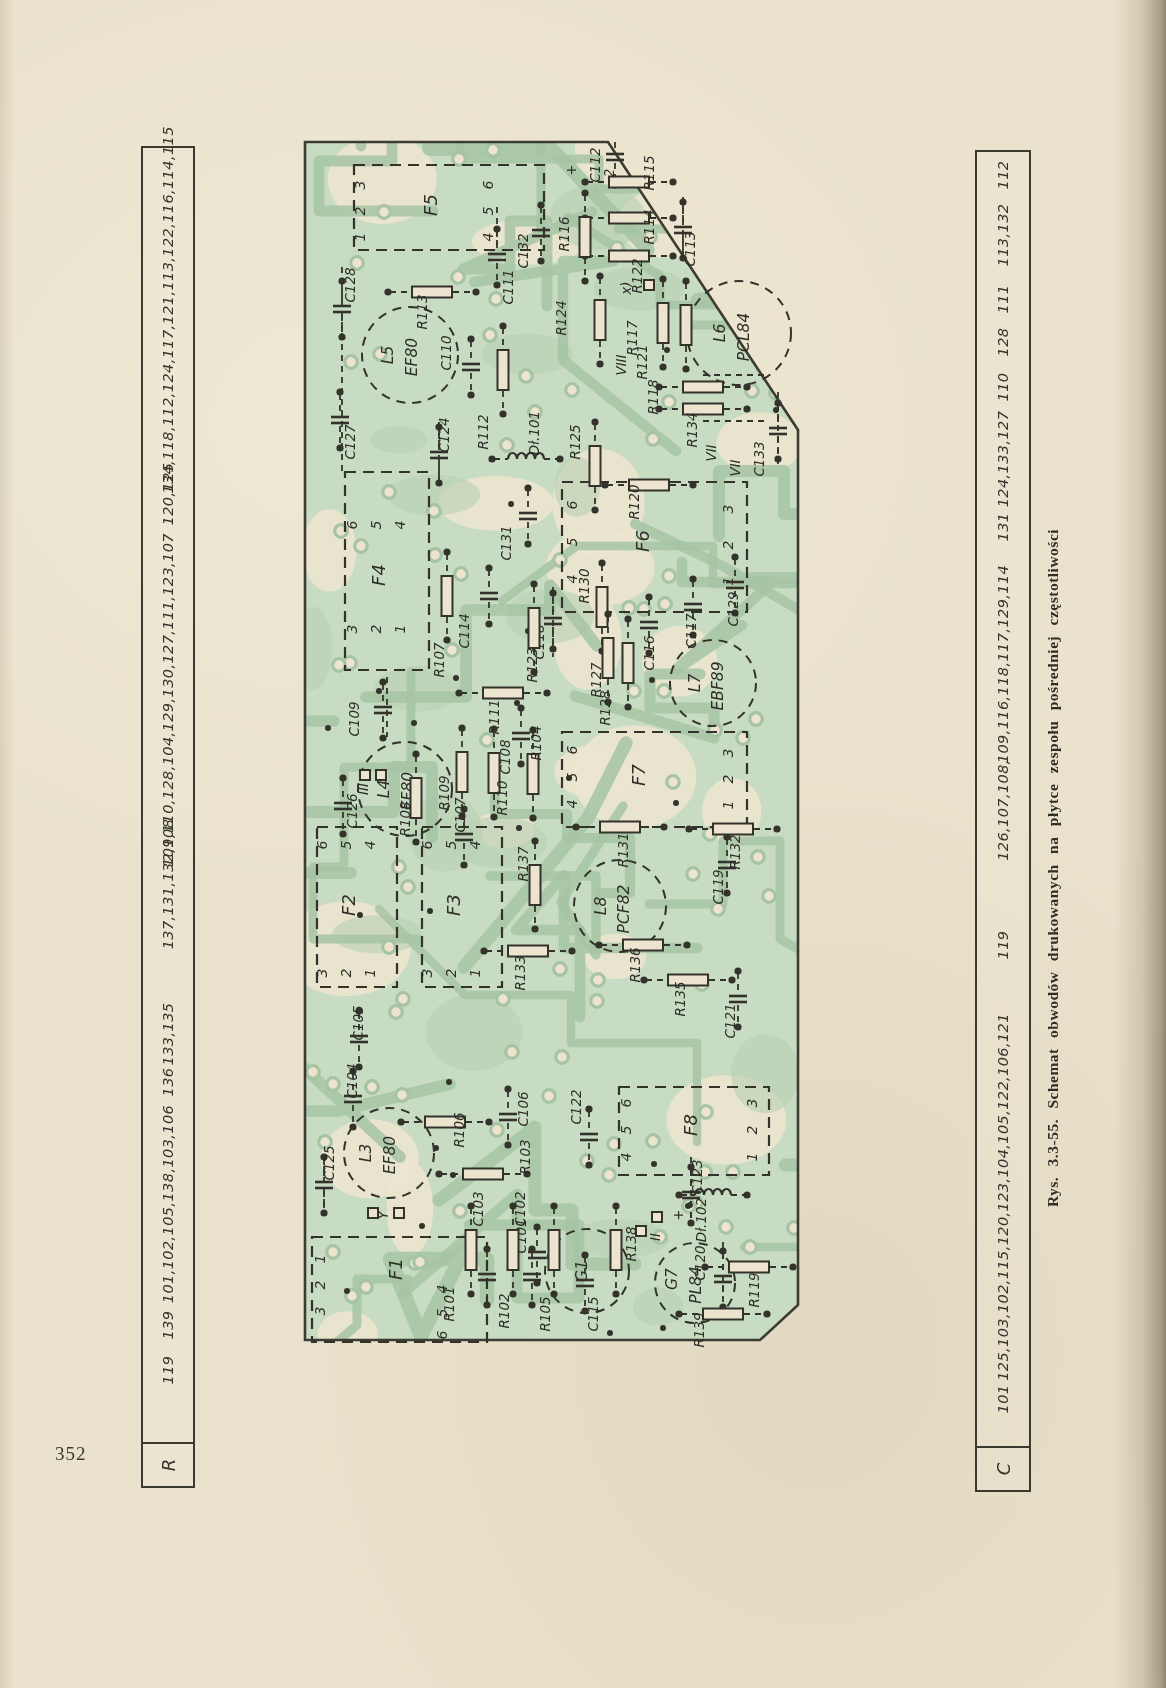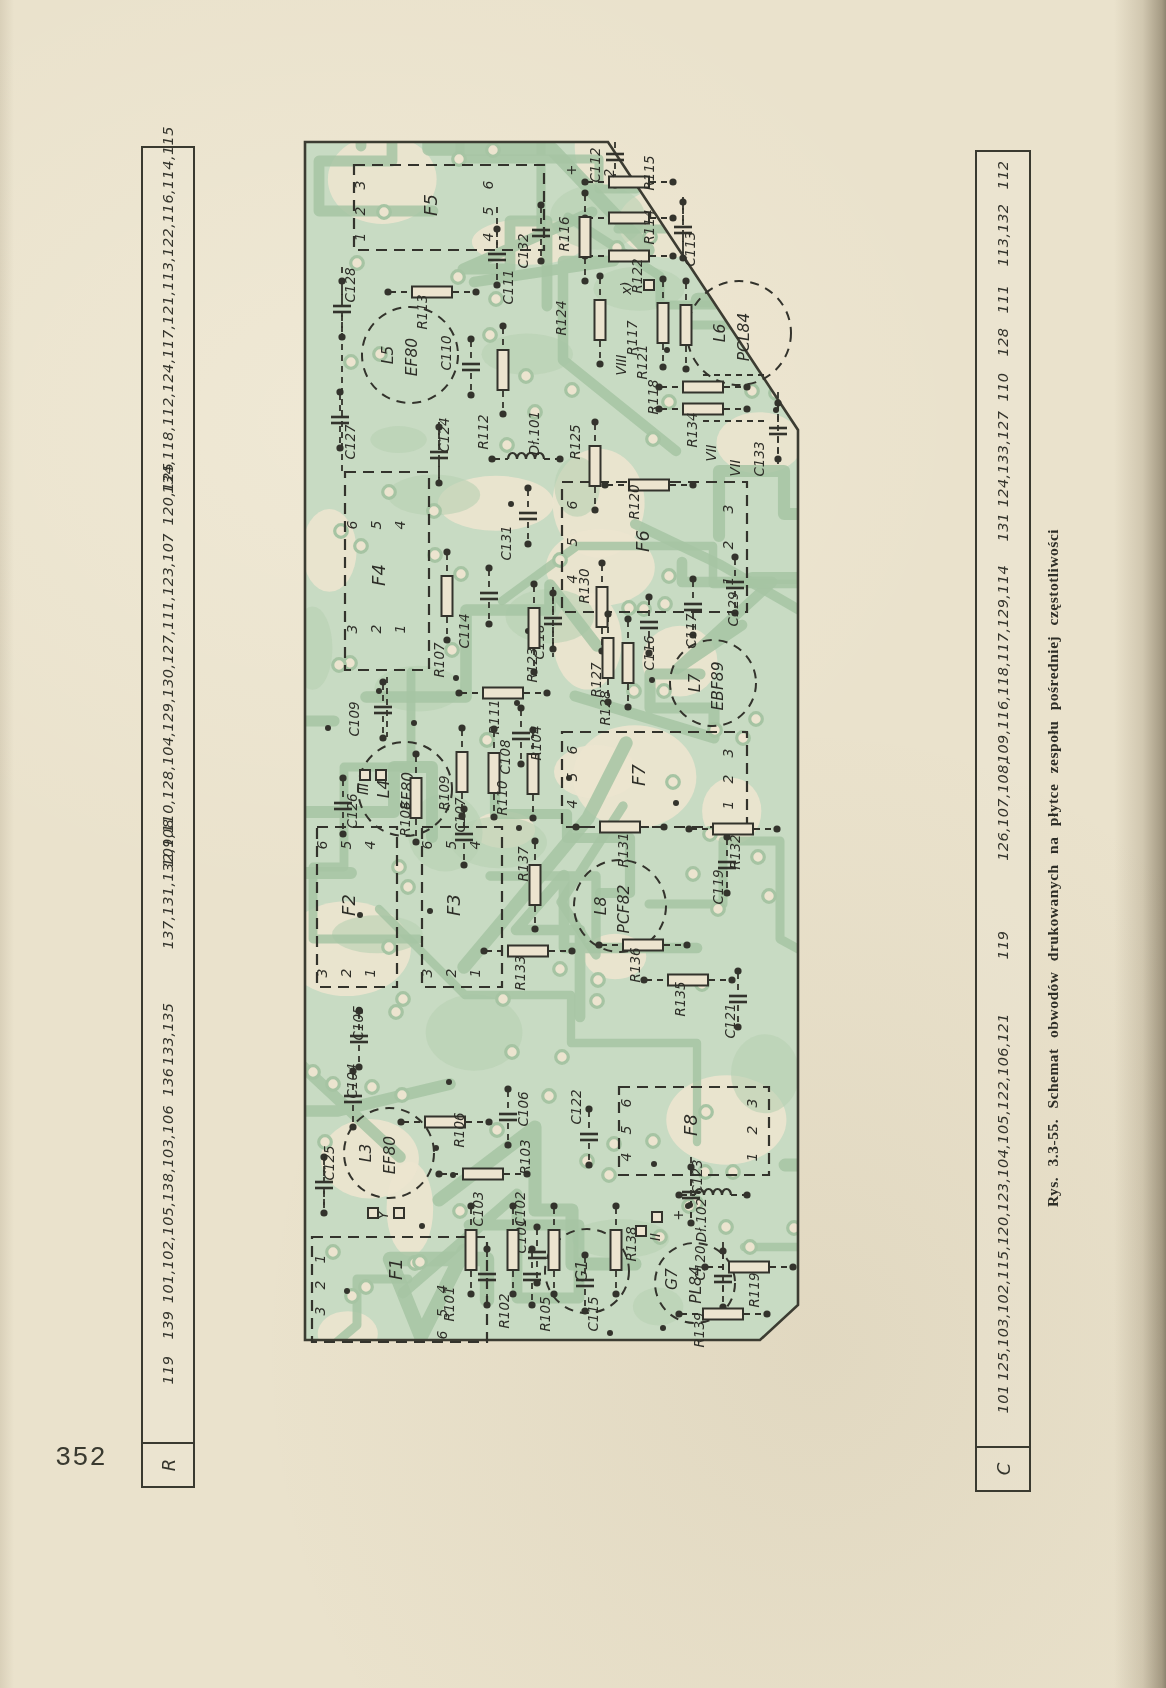--- a/index.html
+++ b/index.html
@@ -17,22 +17,22 @@
   .vrot{position:absolute;white-space:nowrap;transform:translate(-50%,-50%) rotate(-90deg);}
   .strip{position:absolute;border:2.2px solid #3a3a30;background:rgba(238,231,214,.35);}
   .strip .numbers{position:absolute;left:0;top:0;width:100%;}
   .strip .header-cell{position:absolute;left:0;bottom:0;width:100%;height:42px;border-top:2.2px solid #3a3a30;}
   .num-group{font-style:italic;font-size:14.5px;letter-spacing:.4px;color:#34342c;font-weight:500;}
   .hdr{font-style:italic;font-size:18px;color:#34342c;left:50%;top:50%;}
   #r-strip{left:141px;top:146px;width:50px;height:1338px;}
   #c-strip{left:975px;top:150px;width:52px;height:1338px;}
   .caption{font-family:"Liberation Serif",serif;font-weight:700;font-size:15.5px;
     letter-spacing:.5px;word-spacing:6px;color:#2e2e27;}
-  .pageno{position:absolute;left:55px;top:1443px;font-family:Liberation Mono, monospace;
-    font-size:27px;color:#3a3a30;letter-spacing:1px;}
+  .pageno{position:absolute;left:55px;top:1443px;font-family:Liberation Serif, serif;
+    font-size:19px;color:#3a3a30;letter-spacing:1px;}
   #pcb{position:absolute;left:297px;top:137px;}
   svg text{font-family:"DejaVu Sans",sans-serif;font-style:italic;fill:#2e2e28;}
 </style>
 </head>
 <body>
 
 <div class="page">
   <div class="page-edge"></div>
   <div class="page-edge2"></div>
 

